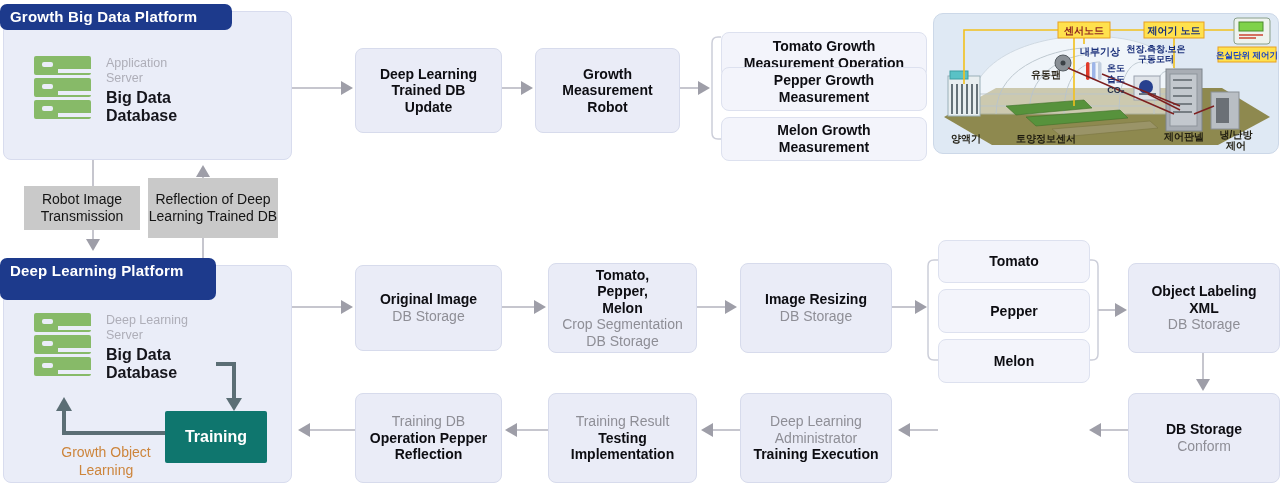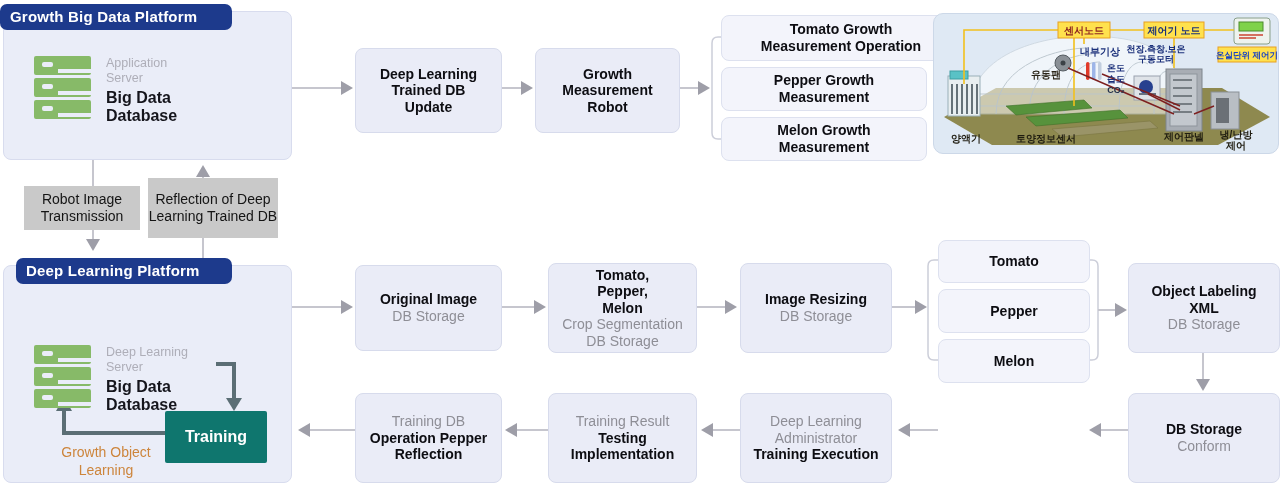--- a/index.html
+++ b/index.html
@@ -105,21 +105,21 @@
   </div>
   <div class="banner" style="left:0;top:4px;width:222px;height:26px;">Growth Big Data Platform</div>
 
   <div class="node" style="left:355px;top:48px;width:145px;height:83px;">
     <span class="b" style="max-width:112px;">Deep Learning Trained DB Update</span>
   </div>
   <div class="node" style="left:535px;top:48px;width:143px;height:83px;">
     <span class="b" style="max-width:105px;">Growth Measurement Robot</span>
   </div>
 
-  <div class="node light" style="left:721px;top:15px;width:204px;height:44px;padding-left:17px;">
+  <div class="node light" style="left:721px;top:32px;width:204px;height:44px;">
     <span class="b" style="max-width:180px;">Tomato Growth Measurement Operation</span>
   </div>
   <div class="node light" style="left:721px;top:67px;width:204px;height:42px;">
     <span class="b" style="max-width:130px;">Pepper Growth Measurement</span>
   </div>
   <div class="node light" style="left:721px;top:117px;width:204px;height:42px;">
     <span class="b" style="max-width:130px;">Melon Growth Measurement</span>
   </div>
 
   <div class="gh" style="left:933px;top:13px;width:344px;height:139px;">
@@ -233,21 +233,21 @@
     <svg width="287" height="216" viewBox="0 0 287 216" style="position:absolute;left:0;top:0;">
       <g stroke="#5b6e75" stroke-width="4" fill="none">
         <path d="M212,98 H230 V132"></path>
         <path d="M161,167 H60 V145"></path>
       </g>
       <g fill="#5b6e75">
         <polygon points="230,145 222,132 238,132"></polygon>
         <polygon points="60,131 52,145 68,145"></polygon>
       </g>
     </svg>
-    <div class="serverRow" style="left:30px;top:47px;margin-top:32px;">
+    <div class="serverRow" style="left:30px;top:47px;">
       <svg width="60" height="64" viewBox="0 0 60 64">
         <g fill="#87ba68">
           <rect x="0" y="0" width="57" height="19" rx="2"></rect>
           <rect x="0" y="22" width="57" height="19" rx="2"></rect>
           <rect x="0" y="44" width="57" height="19" rx="2"></rect>
         </g>
         <g fill="#eaedf8">
           <rect x="8" y="6" width="11" height="5" rx="2"></rect>
             <rect x="24" y="13" width="33" height="4"></rect>
           <rect x="8" y="28" width="11" height="5" rx="2"></rect>
@@ -259,21 +259,21 @@
       <div class="srvText">
         <span class="role">Deep Learning
 Server</span>
         <span class="srvName">Big Data
 Database</span>
       </div>
     </div>
     <div class="training" style="left:161px;top:145px;width:102px;height:52px;">Training</div>
     <div class="loopLabel" style="left:37px;top:178px;width:130px;">Growth Object Learning</div>
   </div>
-  <div class="banner" style="left:16px;top:258px;width:206px;height:26px;">Deep Learning Platform</div>
+  <div class="banner" style="left:0;top:258px;width:206px;height:42px;">Deep Learning Platform</div>
 
   <div class="node" style="left:355px;top:265px;width:145px;height:84px;">
     <span class="b">Original Image</span>
     <span class="s">DB Storage</span>
   </div>
   <div class="node" style="left:548px;top:263px;width:147px;height:88px;">
     <span class="b" style="max-width:74px;">Tomato, Pepper, Melon</span>
     <span class="s">Crop Segmentation</span>
     <span class="s">DB Storage</span>
   </div>

